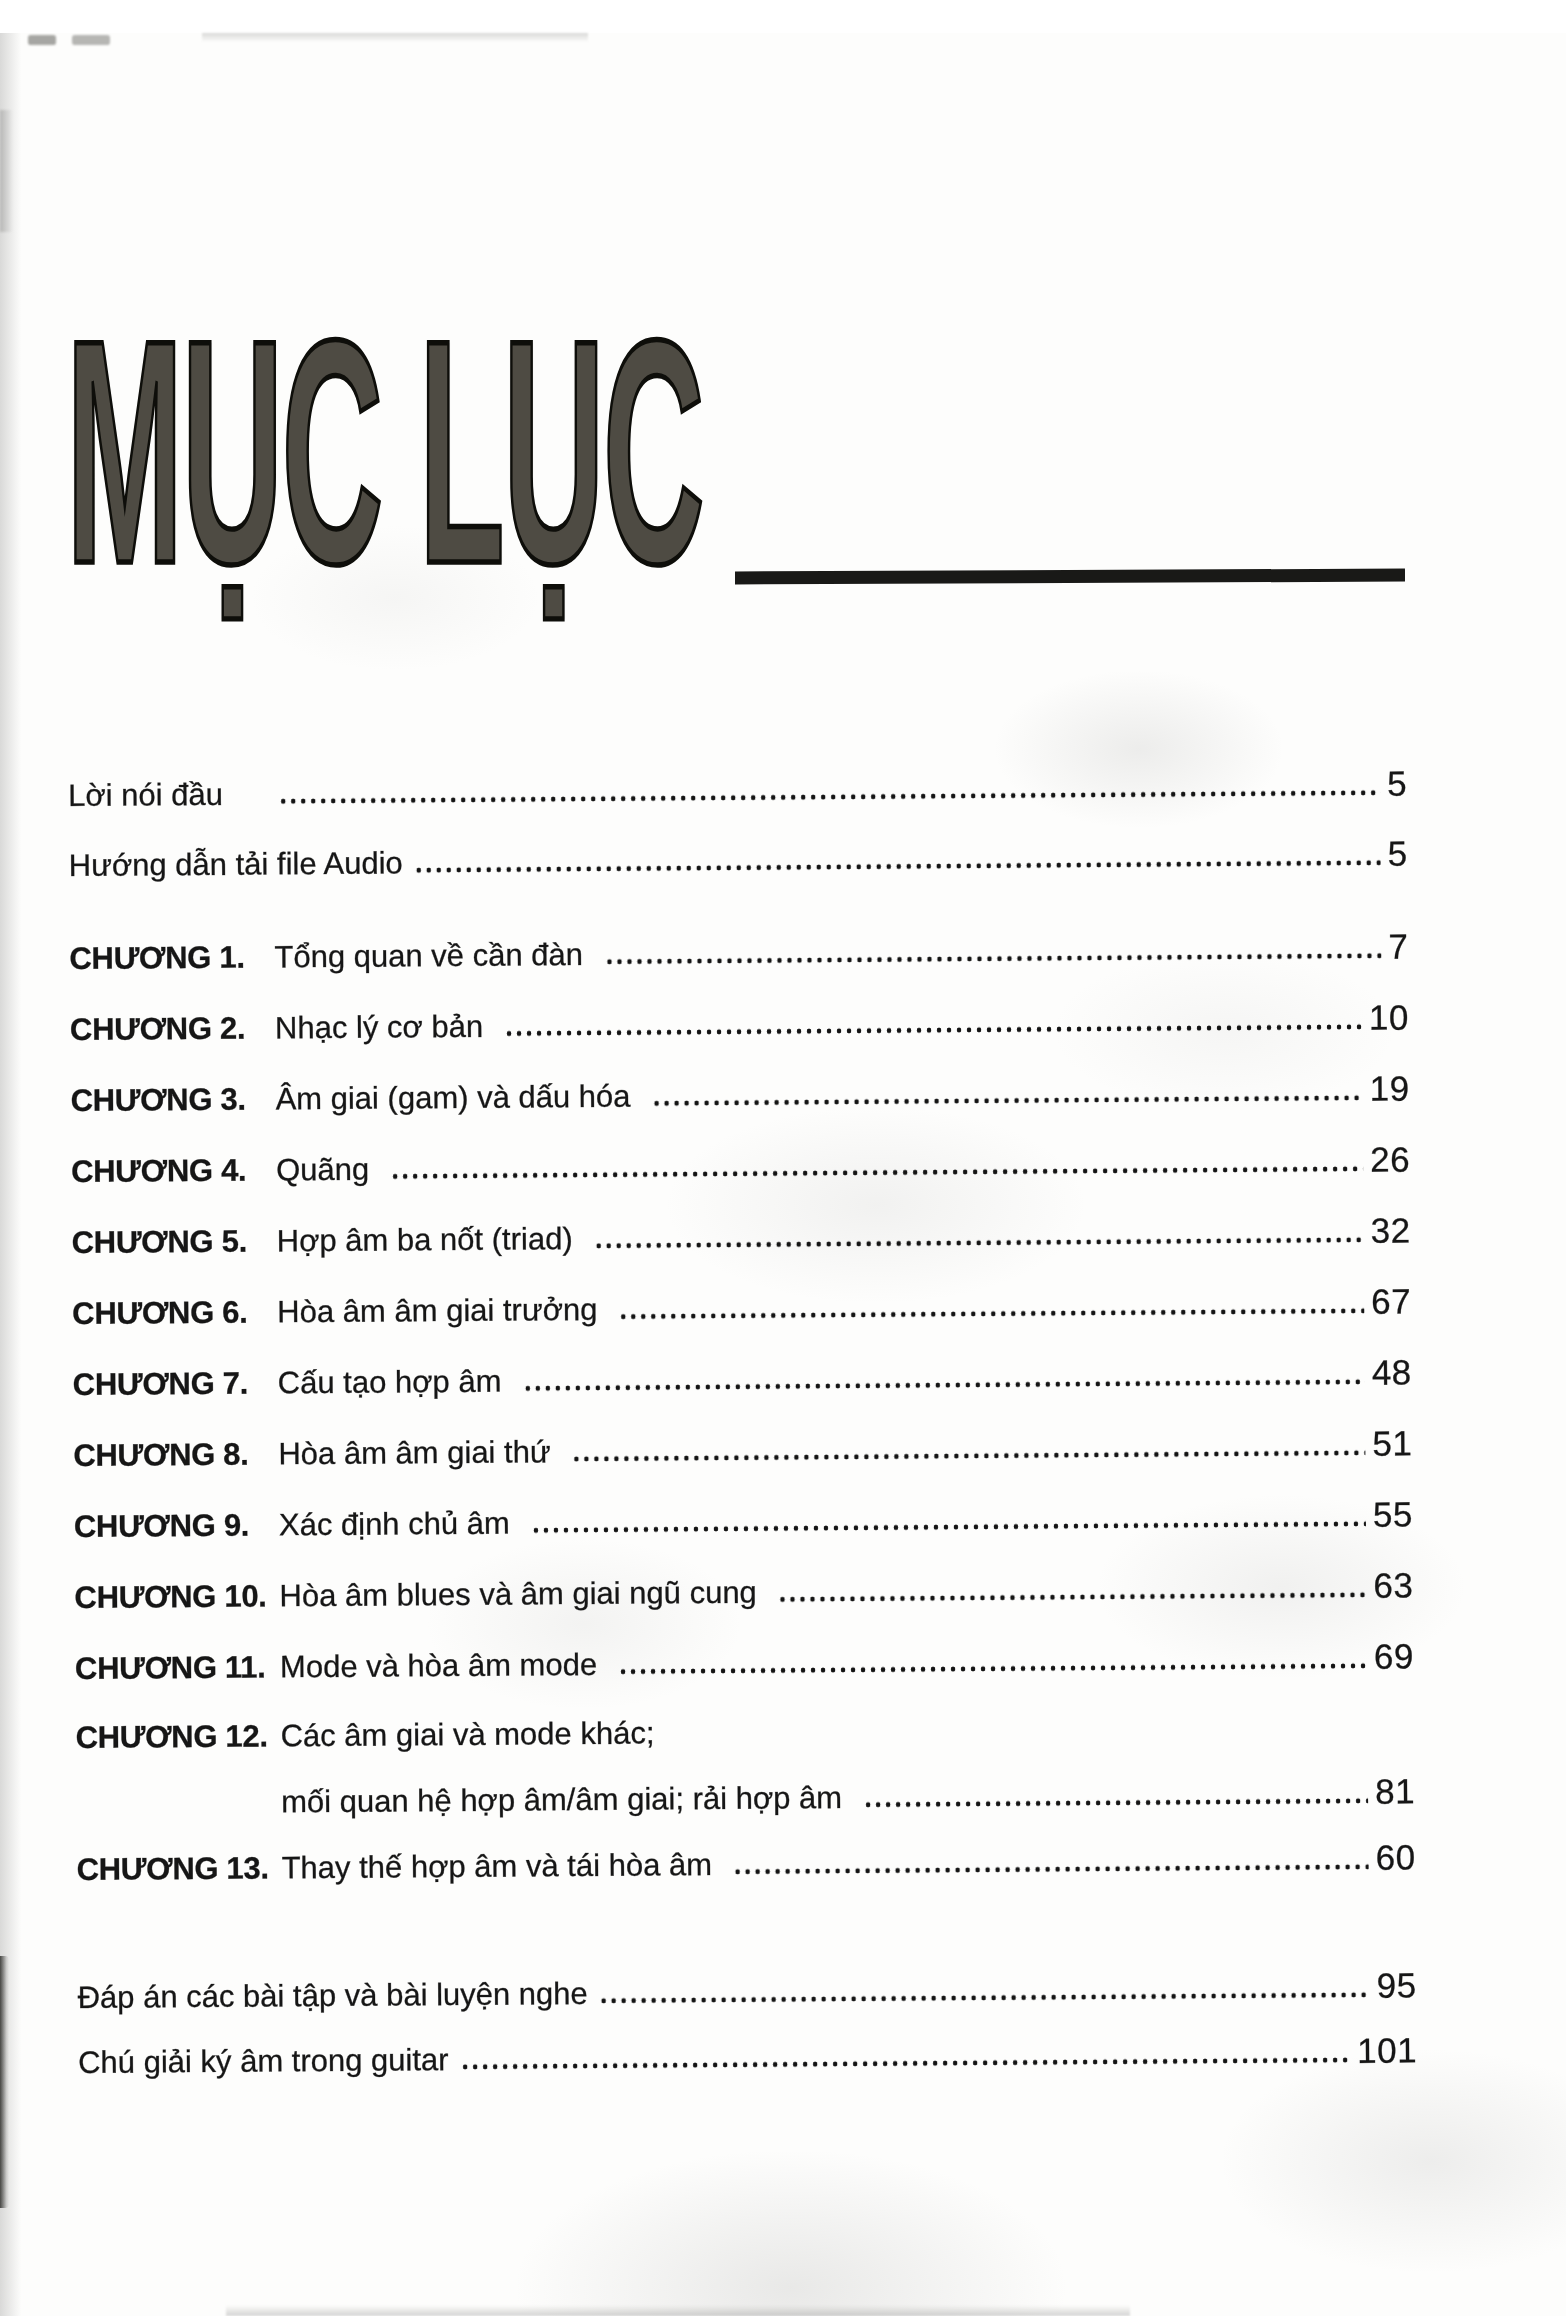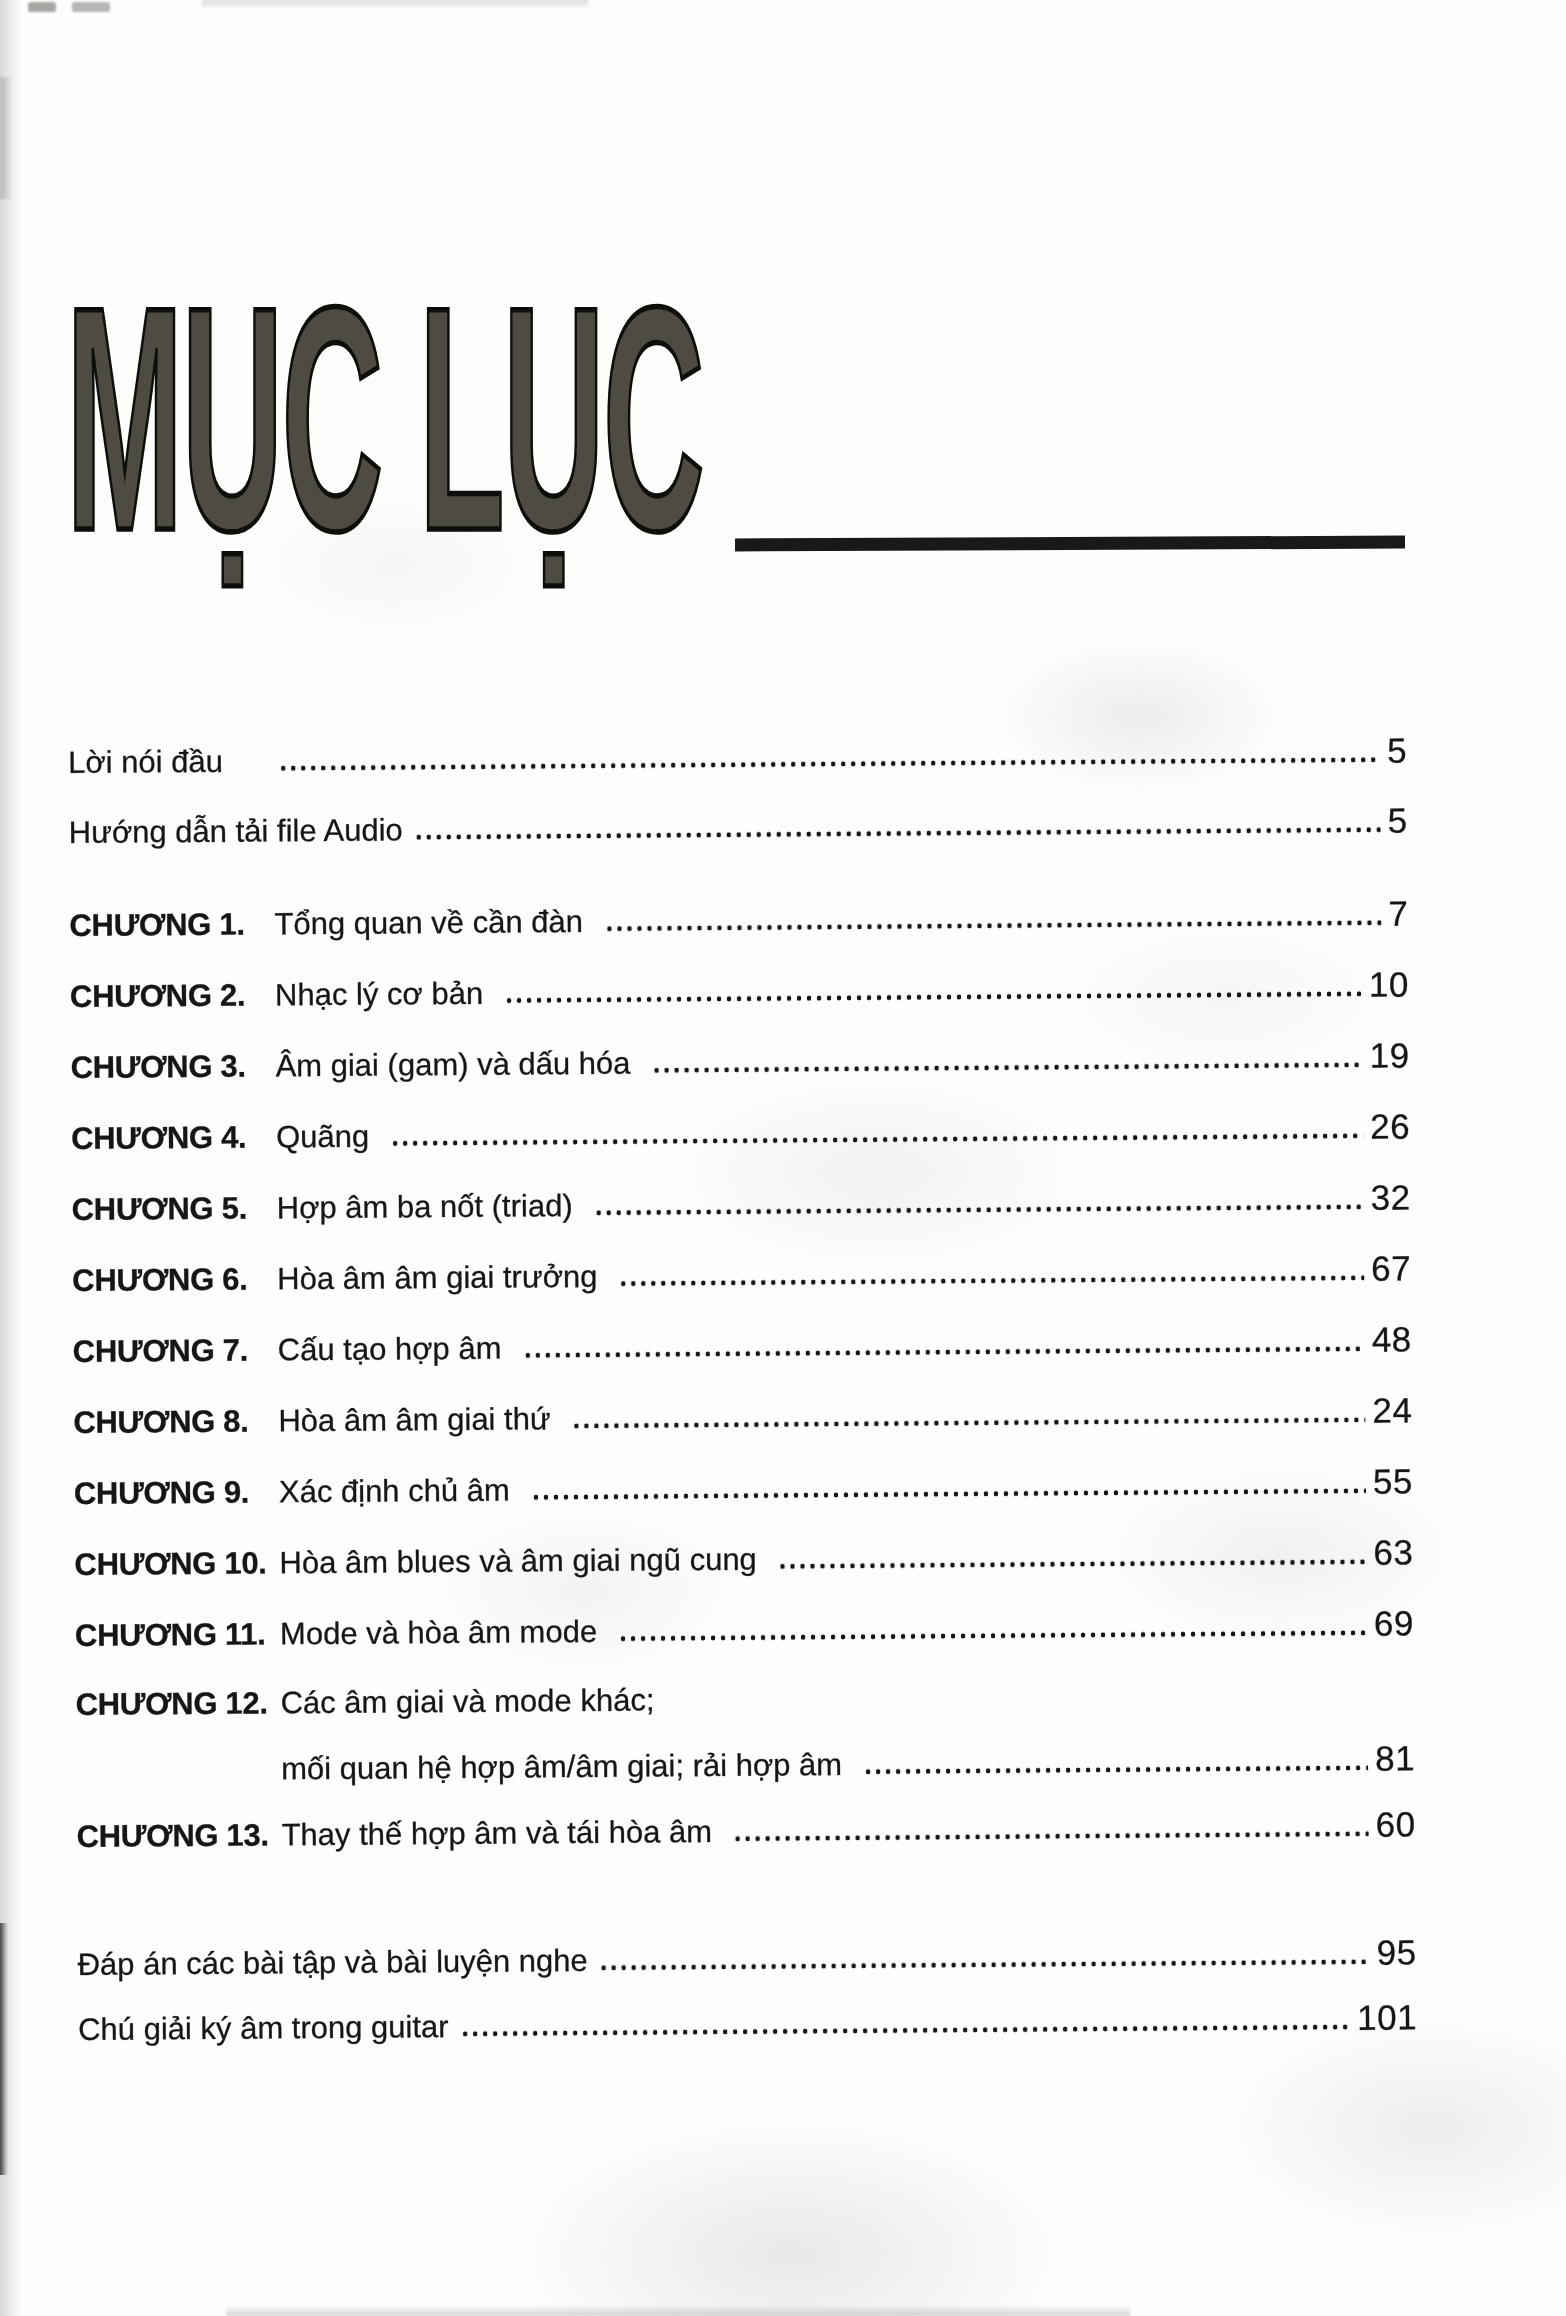--- a/index.html
+++ b/index.html
@@ -2,21 +2,21 @@
 <html style="font-size:15px"><head>
 <meta charset="utf-8">
 <style>
   html,body{margin:0;padding:0;}
   body{
     width:1567px;height:2316px;position:relative;overflow:hidden;
     background:#ffffff;
     font-family:"Liberation Sans", sans-serif;
     color:#161616;
   }
-  .page{position:absolute;inset:0;background:#fdfdfc;}
+  .page{position:absolute;inset:0;background:#fdfdfc;margin-top:33px;}
 
   
   .noise-layer{position:absolute;inset:0;pointer-events:none;
     background-image:
       radial-gradient(207px 113px at 1139px 716px,  rgba(170,170,168,.20), transparent 70%),
       radial-gradient(301px 141px at 876px 1172px,  rgba(170,170,168,.14), transparent 70%),
       radial-gradient(264px 132px at 1281px 1554px, rgba(170,170,168,.15), transparent 70%),
       radial-gradient(226px 122px at 584px 1591px,  rgba(170,170,168,.12), transparent 70%),
       radial-gradient(395px 198px at 791px 2255px,  rgba(160,160,158,.22), transparent 70%),
       radial-gradient(301px 160px at 1431px 2128px, rgba(165,165,163,.18), transparent 70%),
@@ -154,21 +154,21 @@
       <div class="row">
         <span class="chap-label">CHƯƠNG 7.</span>
         <span class="entry-title">Cấu tạo hợp âm</span>
         <span class="leader"></span>
         <span class="pagenum">48</span>
       </div>
       <div class="row">
         <span class="chap-label">CHƯƠNG 8.</span>
         <span class="entry-title">Hòa âm âm giai thứ</span>
         <span class="leader"></span>
-        <span class="pagenum">24</span>
+        <span class="pagenum">51</span>
       </div>
       <div class="row">
         <span class="chap-label">CHƯƠNG 9.</span>
         <span class="entry-title">Xác định chủ âm</span>
         <span class="leader"></span>
         <span class="pagenum">55</span>
       </div>
       <div class="row">
         <span class="chap-label">CHƯƠNG 10.</span>
         <span class="entry-title">Hòa âm blues và âm giai ngũ cung</span>

